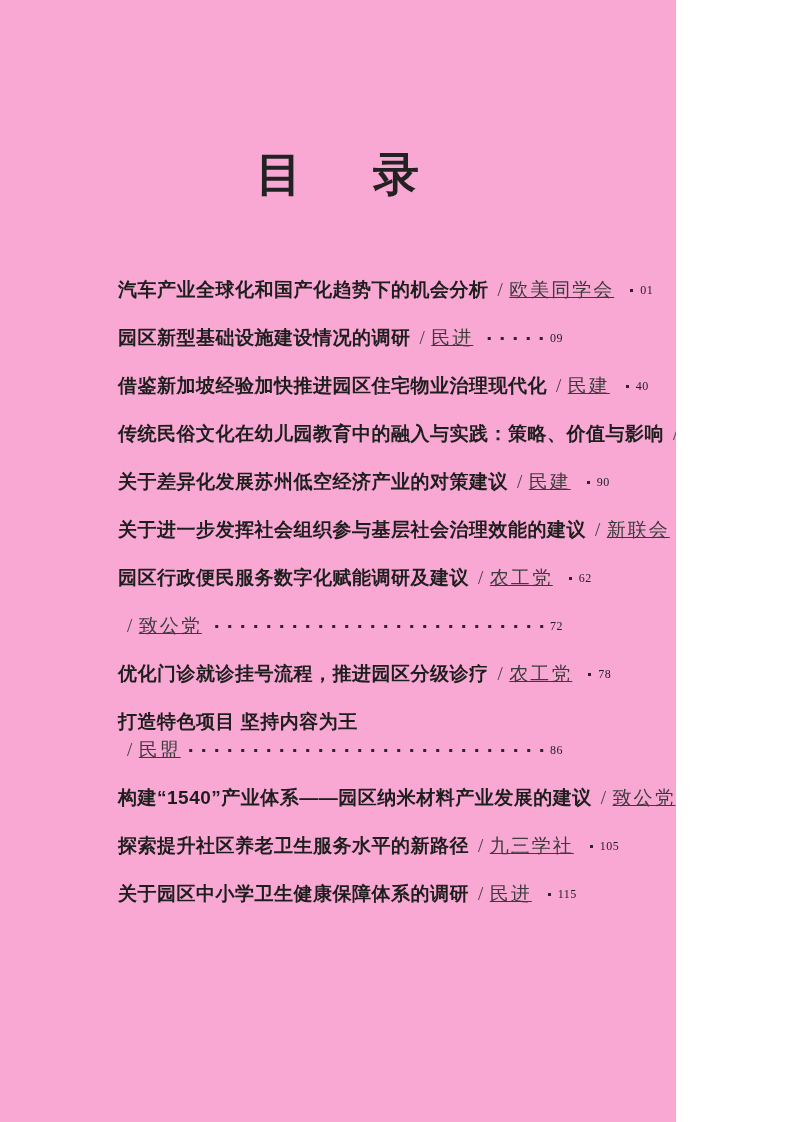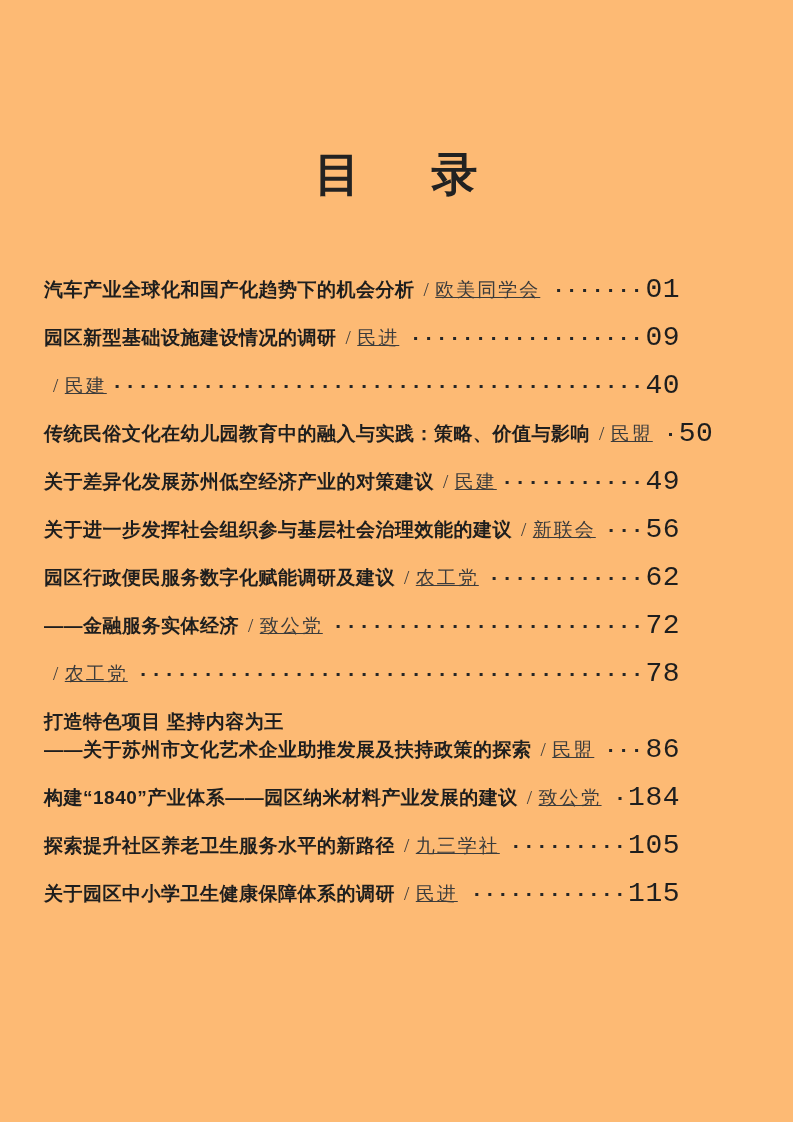--- a/index.html
+++ b/index.html
@@ -1,40 +1,40 @@
 <!DOCTYPE html>
 <html><head>
 <meta charset="utf-8">
 <style>
   html, body { margin: 0; padding: 0; background: #ffffff; }
   .page {
     position: relative;
-    width: 793px;
+    width: 676px;
     height: 1122px;
-    background: #fdba74;
+    background: #f9a8d4;
     overflow: hidden;
     box-sizing: border-box;
     font-family: "Liberation Sans", sans-serif;
     color: #1e1e1e;
   }
   .doc-title {
     margin: 0;
     padding-top: 148px;
     text-align: center;
     font-size: 46px;
     line-height: 53px;
     font-weight: 700;
     letter-spacing: 1px;
     word-spacing: 56px;
     color: #222222;
     font-family: "Liberation Sans", sans-serif;
   }
   .toc {
     margin-top: 75px;
-    padding: 0 113px 0 44px;
+    padding: 0 113px 0 118px;
   }
   .entry { margin-bottom: 20px; }
   .line {
     display: block;
     font-size: 19px;
     line-height: 28px;
     font-weight: 700;
     color: #1e1e1e;
     letter-spacing: 0.5px;
   }
@@ -63,22 +63,22 @@
     height: 28px;
     margin: 0 2px 0 8px;
     background-image: radial-gradient(circle, #262626 1.6px, rgba(0,0,0,0) 1.9px);
     background-size: 13px 13px;
     background-repeat: repeat-x;
     background-position: right center;
   }
   .pagenum {
     flex: 0 0 auto;
     font-weight: 400;
-    font-family: Liberation Mono, monospace;
-    font-size: 28px;
+    font-family: Liberation Serif, serif;
+    font-size: 12px;
     color: #1e1e1e;
   }
 </style>
 </head>
 <body>
 
 <div class="page">
   <h1 class="doc-title">目 录</h1>
   <div class="toc">
       <div class="entry">
@@ -94,20 +94,21 @@
         <div class="line last">
           <span class="t">园区新型基础设施建设情况的调研</span>
           <span class="slash">/</span>
           <span class="author">民进</span>
           <span class="leader"></span>
           <span class="pagenum">09</span>
         </div>
       </div>
       <div class="entry">
         <div class="line last">
+          <span class="t">借鉴新加坡经验加快推进园区住宅物业治理现代化</span>
           <span class="slash">/</span>
           <span class="author">民建</span>
           <span class="leader"></span>
           <span class="pagenum">40</span>
         </div>
       </div>
       <div class="entry">
         <div class="line last">
           <span class="t">传统民俗文化在幼儿园教育中的融入与实践：策略、价值与影响</span>
           <span class="slash">/</span>
@@ -115,21 +116,21 @@
           <span class="leader"></span>
           <span class="pagenum">50</span>
         </div>
       </div>
       <div class="entry">
         <div class="line last">
           <span class="t">关于差异化发展苏州低空经济产业的对策建议</span>
           <span class="slash">/</span>
           <span class="author">民建</span>
           <span class="leader"></span>
-          <span class="pagenum">49</span>
+          <span class="pagenum">90</span>
         </div>
       </div>
       <div class="entry">
         <div class="line last">
           <span class="t">关于进一步发挥社会组织参与基层社会治理效能的建议</span>
           <span class="slash">/</span>
           <span class="author">新联会</span>
           <span class="leader"></span>
           <span class="pagenum">56</span>
         </div>
@@ -138,48 +139,47 @@
         <div class="line last">
           <span class="t">园区行政便民服务数字化赋能调研及建议</span>
           <span class="slash">/</span>
           <span class="author">农工党</span>
           <span class="leader"></span>
           <span class="pagenum">62</span>
         </div>
       </div>
       <div class="entry">
         <div class="line last">
-          <span class="t">——金融服务实体经济</span>
           <span class="slash">/</span>
           <span class="author">致公党</span>
           <span class="leader"></span>
           <span class="pagenum">72</span>
         </div>
       </div>
       <div class="entry">
         <div class="line last">
+          <span class="t">优化门诊就诊挂号流程，推进园区分级诊疗</span>
           <span class="slash">/</span>
           <span class="author">农工党</span>
           <span class="leader"></span>
           <span class="pagenum">78</span>
         </div>
       </div>
       <div class="entry">
         <div class="line"><span class="t">打造特色项目 坚持内容为王</span></div>
         <div class="line last">
-          <span class="t">——关于苏州市文化艺术企业助推发展及扶持政策的探索</span>
           <span class="slash">/</span>
           <span class="author">民盟</span>
           <span class="leader"></span>
           <span class="pagenum">86</span>
         </div>
       </div>
       <div class="entry">
         <div class="line last">
-          <span class="t">构建“1840”产业体系——园区纳米材料产业发展的建议</span>
+          <span class="t">构建“1540”产业体系——园区纳米材料产业发展的建议</span>
           <span class="slash">/</span>
           <span class="author">致公党</span>
           <span class="leader"></span>
           <span class="pagenum">184</span>
         </div>
       </div>
       <div class="entry">
         <div class="line last">
           <span class="t">探索提升社区养老卫生服务水平的新路径</span>
           <span class="slash">/</span>

